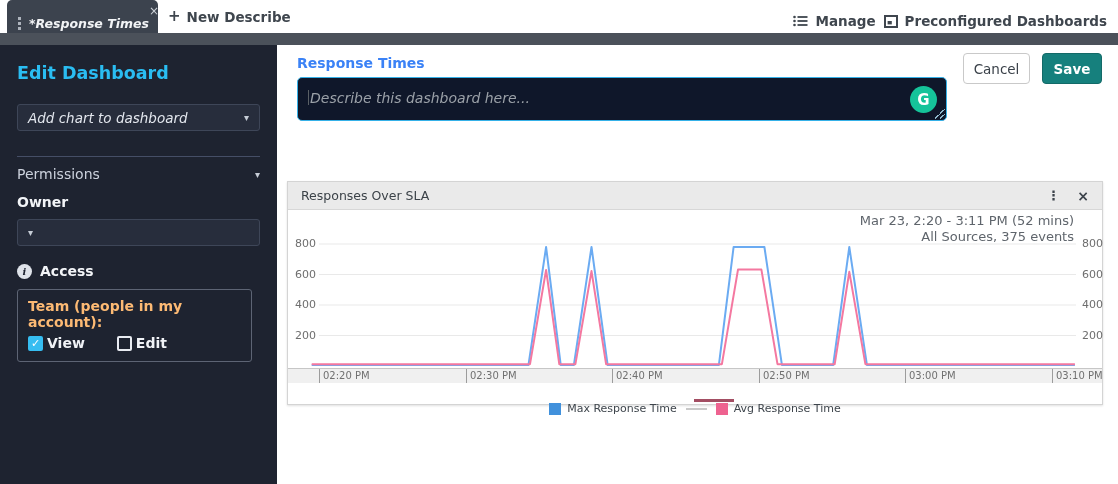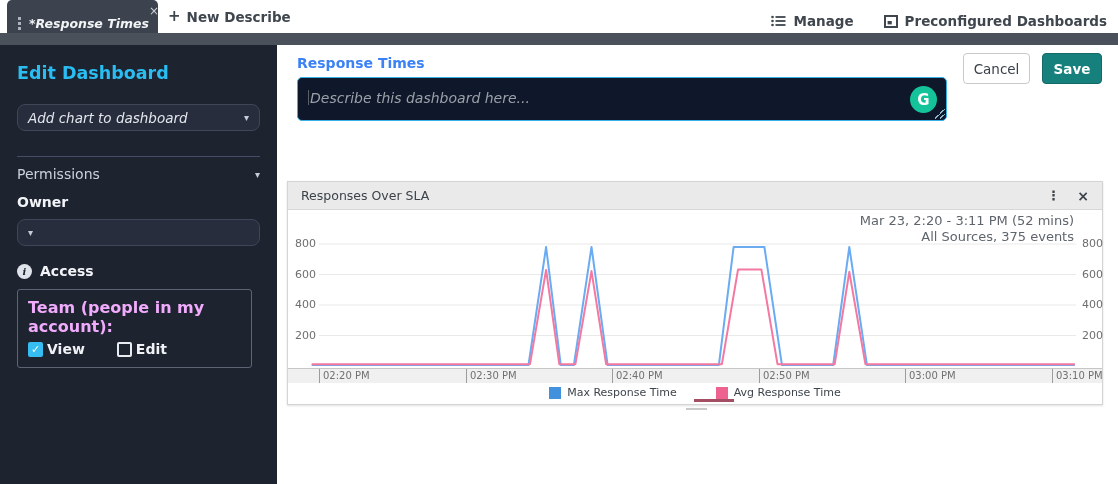--- a/index.html
+++ b/index.html
@@ -8,42 +8,42 @@
 
   
   .topbar { position:absolute; left:0; top:0; width:1118px; height:33px; background:#fff; }
   .tab { position:absolute; left:7px; top:0; width:151px; height:47px; background:#3c434e; border-radius:5px 5px 0 0; display:flex; align-items:center; padding:0 8px 0 11px; }
   .grip { display:flex; flex-direction:column; gap:2px; margin-right:8px; }
   .grip i { display:block; width:3px; height:3px; background:#aeb4bd; }
   .tab-label { color:#f2f4f6; font-size:12.5px; font-style:italic; font-weight:600; flex:1; white-space:nowrap; }
   .tab-close { color:#cdd2d8; font-size:12px; line-height:1; align-self:flex-start; margin-top:5px; cursor:pointer; }
   .new-dash { position:absolute; left:168px; top:0; height:33px; display:flex; align-items:center; gap:6px; font-size:13.5px; font-weight:600; color:#3f464e; cursor:pointer; }
   .plus { font-size:15px; font-weight:700; line-height:1; }
-  .topbar-right { position:absolute; right:11px; top:0; height:42px; display:flex; align-items:center; gap:30px; }
+  .topbar-right { position:absolute; right:11px; top:0; height:42px; display:flex; align-items:center; gap:8px; }
   .top-link { display:flex; align-items:center; gap:7px; font-size:13.5px; font-weight:600; color:#3f464e; cursor:pointer; }
 
   
   .strip { position:absolute; left:0; top:33px; width:1118px; height:12px; background:#4b515a; }
 
   
   .sidebar { position:absolute; left:0; top:45px; width:277px; height:439px; background:#1e2330; padding:16px 17px 0 17px; }
   .side-title { color:#2abdf2; font-size:17.5px; font-weight:700; margin-top:2px; }
-  .side-select { margin-top:21px; height:27px; background:#272d3c; border:1px solid #3e4658; border-radius:8px; display:flex; align-items:center; justify-content:space-between; padding:7px 10px; cursor:pointer; }
+  .side-select { margin-top:21px; height:27px; background:#272d3c; border:1px solid #3e4658; border-radius:3px; display:flex; align-items:center; justify-content:space-between; padding:7px 10px; cursor:pointer; }
   .side-select .sel-text { color:#e3e7ee; font-size:13.5px; font-style:italic; }
   .caret { color:#c6ccd6; font-size:10px; }
   .divider { margin-top:25px; border-top:1px solid #454e66; }
   .perm-row { margin-top:9px; display:flex; align-items:center; justify-content:space-between; cursor:pointer; }
   .perm-row .lbl { color:#ccd2dd; font-size:14px; }
   .owner-label { margin-top:12px; color:#f2f4f7; font-size:14px; font-weight:700; }
   .owner-select { margin-top:9px; }
   .access-row { margin-top:17px; display:flex; align-items:center; gap:8px; }
   .info-ic { width:15px; height:15px; border-radius:50%; background:#dfe3ea; color:#1e2330; font-size:10px; font-weight:700; font-style:italic; display:flex; align-items:center; justify-content:center; font-family:"DejaVu Serif", serif; }
   .access-lbl { color:#f2f4f7; font-size:14px; font-weight:700; }
   .team-box { margin-top:10px; width:235px; border:1px solid #5d6474; border-radius:3px; padding:8px 10px 10px 10px; }
-  .team-label { color:#f0abfc; font-size:16px; font-weight:700; }
+  .team-label { color:#fdba74; font-size:14px; font-weight:700; }
   .cb-row { margin-top:5px; display:flex; align-items:center; gap:32px; }
   .cb-pair { display:flex; align-items:center; gap:4px; cursor:pointer; }
   .cb { width:15px; height:15px; border-radius:2px; border:2px solid #e8ebf1; background:transparent; position:relative; }
   .cb.checked { border-color:#36bdf1; background:#36bdf1; }
   .cb.checked::after { content:"✓"; position:absolute; left:1px; top:-1px; color:#fff; font-size:11px; font-weight:700; }
   .cb-lbl { color:#f0f2f6; font-size:14px; font-weight:700; }
 
   
   .page-title { position:absolute; left:297px; top:55px; font-size:14px; font-weight:700; color:#3b82f6; }
   .desc-box { position:absolute; left:297px; top:77px; width:650px; height:44px; border:1px solid #35b1e8; border-radius:5px; background:#0f172a; padding:9px 44px 9px 10px; cursor:text; }
@@ -67,21 +67,21 @@
   .plot-svg { position:absolute; left:23px; top:34px; }
   .ylab-col { position:absolute; top:0; width:28px; height:190px; }
   .ylab-col.left { left:0; }
   .ylab-col.right { left:790px; width:34px; text-align:left; }
   .ylab { position:absolute; width:100%; font-size:11px; color:#6e6e6e; }
   .ylab-col.left .ylab { text-align:right; }
   .ylab-col.right .ylab { padding-left:4px; }
   .xband { position:absolute; left:0; top:186px; width:814px; height:15px; background:#f0f0f0; border-top:1px solid #c6c6c6; overflow:hidden; }
   .xtick { position:absolute; top:0; width:1px; height:15px; background:#9c9c9c; }
   .xlab { position:absolute; top:1px; font-size:10px; color:#707070; white-space:nowrap; }
-  .legend { position:absolute; left:0; top:204px; width:814px; display:flex; justify-content:center; gap:39px;text-align:right; }
+  .legend { position:absolute; left:0; top:220px; width:814px; display:flex; justify-content:center; gap:39px;text-align:right; }
   .leg-item { display:flex; align-items:center; gap:6px; font-size:11px; color:#3e454c; }
   .sw { display:inline-block; width:12px; height:12px; }
   .scroll-dash { position:absolute; left:406px; top:217px; width:40px; height:3px; background:#a34e63; cursor:ew-resize; }
   .resize-dash { position:absolute; left:686px; top:408px; width:21px; height:2px; background:#c9c9c9; cursor:ns-resize; }
 
   svg { display:block; }
 </style>
 </head>
 <body>
 

